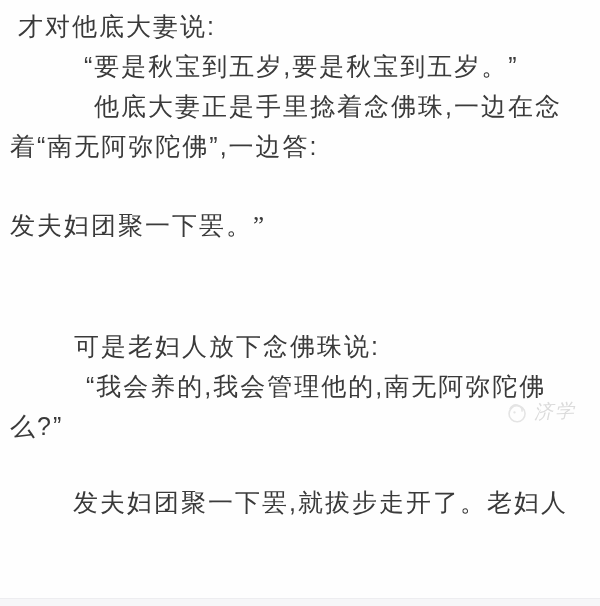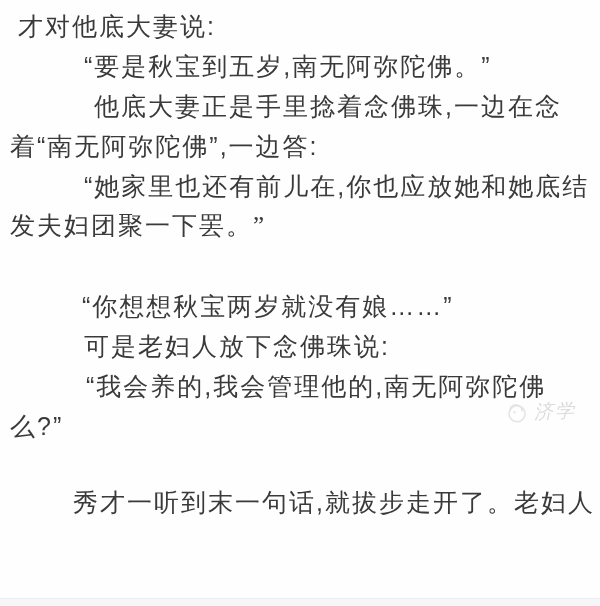--- a/index.html
+++ b/index.html
@@ -59,30 +59,28 @@
     border-top: 1px solid #ededf0;
   }
 </style>
 </head>
 <body>
 
 <div class="page">
 
   <div class="text-lines">
       <div class="line" style="left: 10px; top: 6px; margin-left: 8px;">才对他底大妻说:</div>
-      <div class="line" style="left: 84px; top: 46px;">“要是秋宝到五岁,南无阿弥陀佛。”</div>
+      <div class="line" style="left: 84px; top: 46px;">“要是秋宝到五岁,要是秋宝到五岁。”</div>
       <div class="line" style="left: 94px; top: 86px;">他底大妻正是手里捻着念佛珠,一边在念</div>
       <div class="line" style="left: 10px; top: 126px;">着“南无阿弥陀佛”,一边答:</div>
-      <div class="line" style="left: 84px; top: 166px;">“她家里也还有前儿在,你也应放她和她底结</div>
       <div class="line" style="left: 10px; top: 206px; font-family: Liberation Serif, serif;">发夫妇团聚一下罢。”</div>
-      <div class="line" style="left: 82px; top: 286px;">“你想想秋宝两岁就没有娘……”</div>
-      <div class="line" style="left: 84px; top: 326px;">可是老妇人放下念佛珠说:</div>
+      <div class="line" style="left: 74px; top: 326px;">可是老妇人放下念佛珠说:</div>
       <div class="line" style="left: 86px; top: 366px;">“我会养的,我会管理他的,南无阿弥陀佛</div>
       <div class="line" style="left: 10px; top: 406px;">么?”</div>
-      <div class="line" style="left: 73px; top: 482px;">秀才一听到末一句话,就拔步走开了。老妇人</div>
+      <div class="line" style="left: 73px; top: 482px;">发夫妇团聚一下罢,就拔步走开了。老妇人</div>
     </div>
 
   <div class="watermark">
     <span>
       <svg width="26" height="26" viewBox="0 0 26 26">
         <circle cx="13" cy="14" r="8" fill="none" stroke="#cfcfcf" stroke-width="1.6"></circle>
         <path d="M6 9 Q10 3 15 6 Q19 8 18 12" fill="none" stroke="#cfcfcf" stroke-width="1.6"></path>
         <circle cx="10.5" cy="12.5" r="1.2" fill="#cfcfcf"></circle>
       </svg>
     </span>

